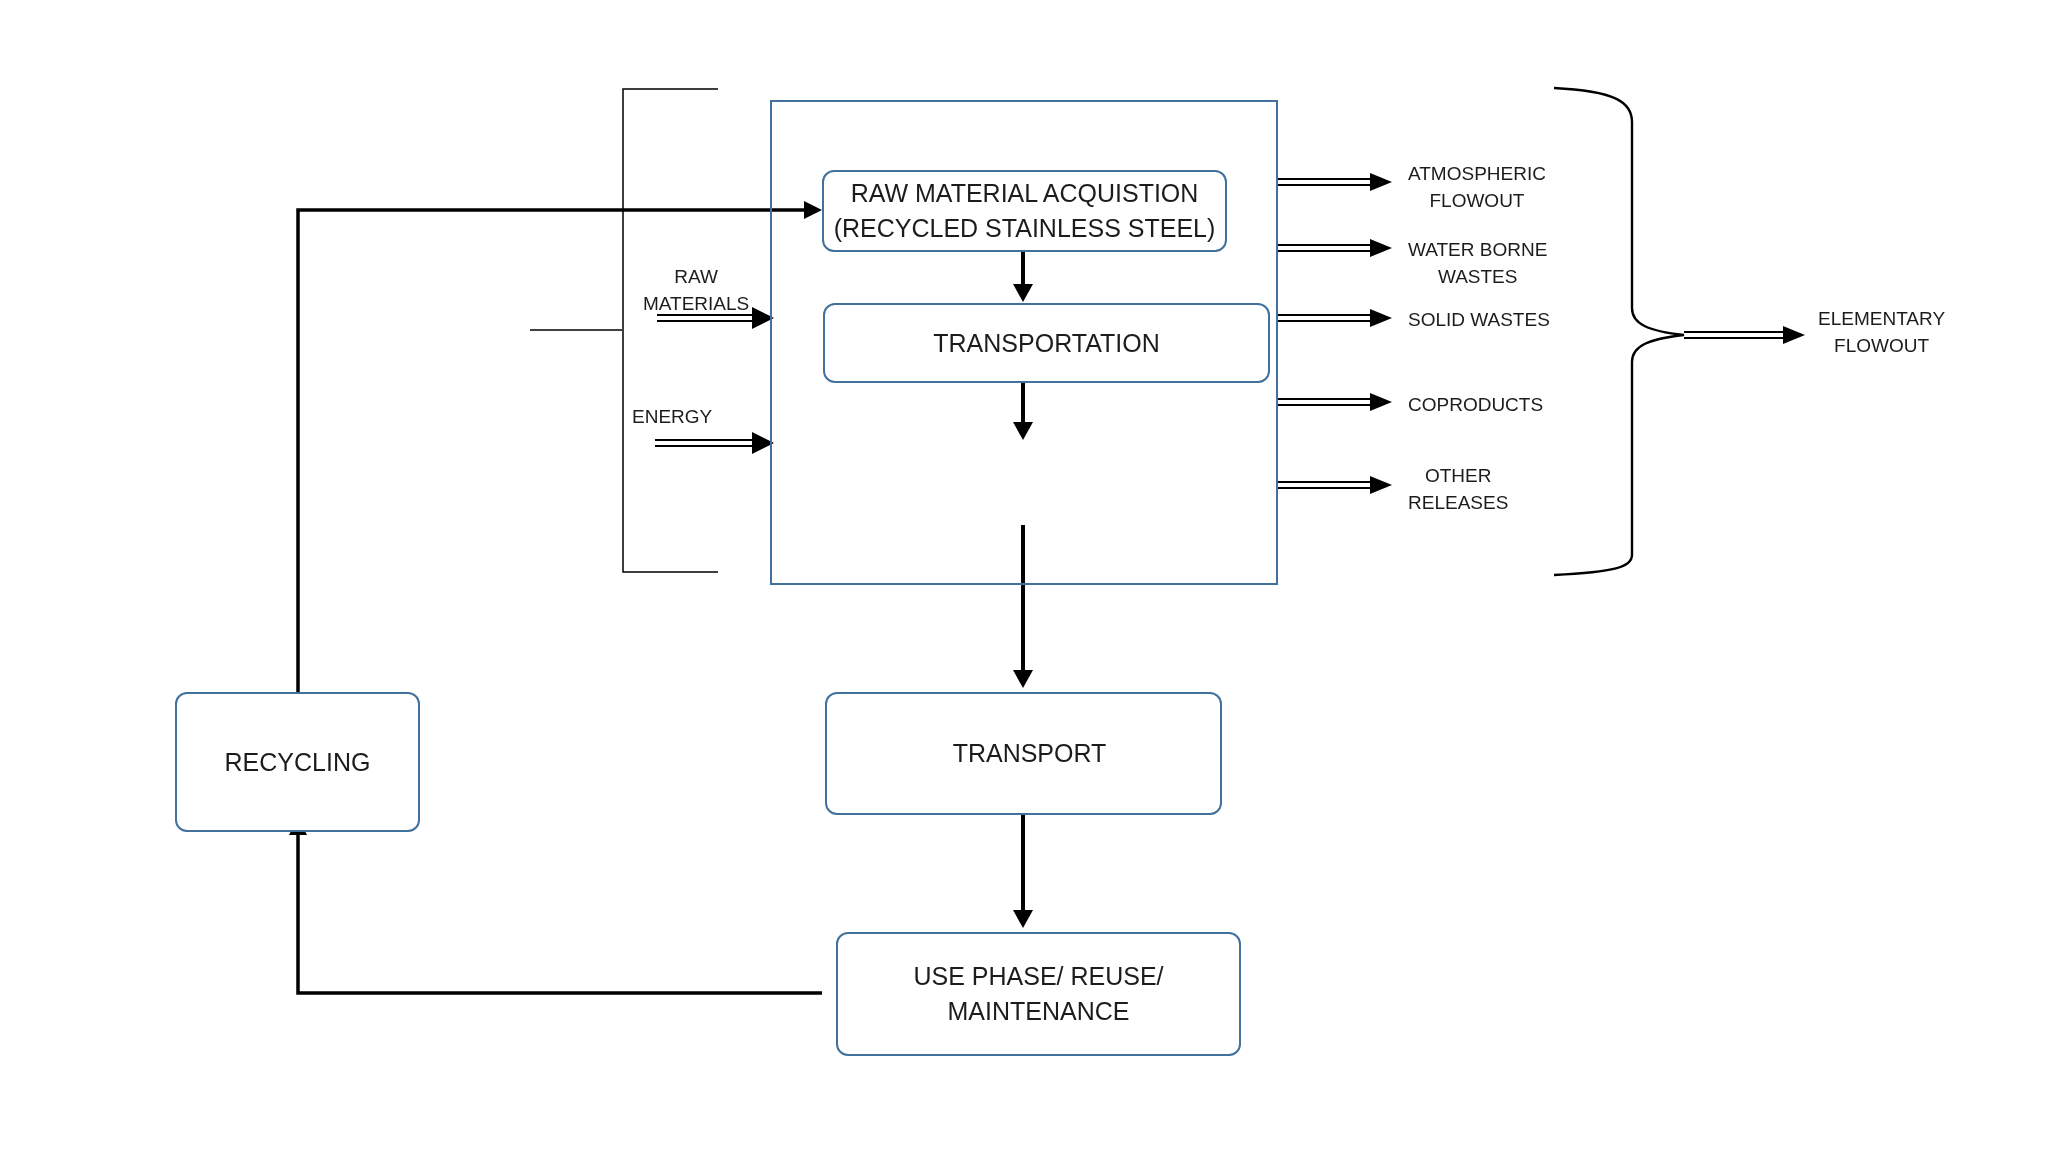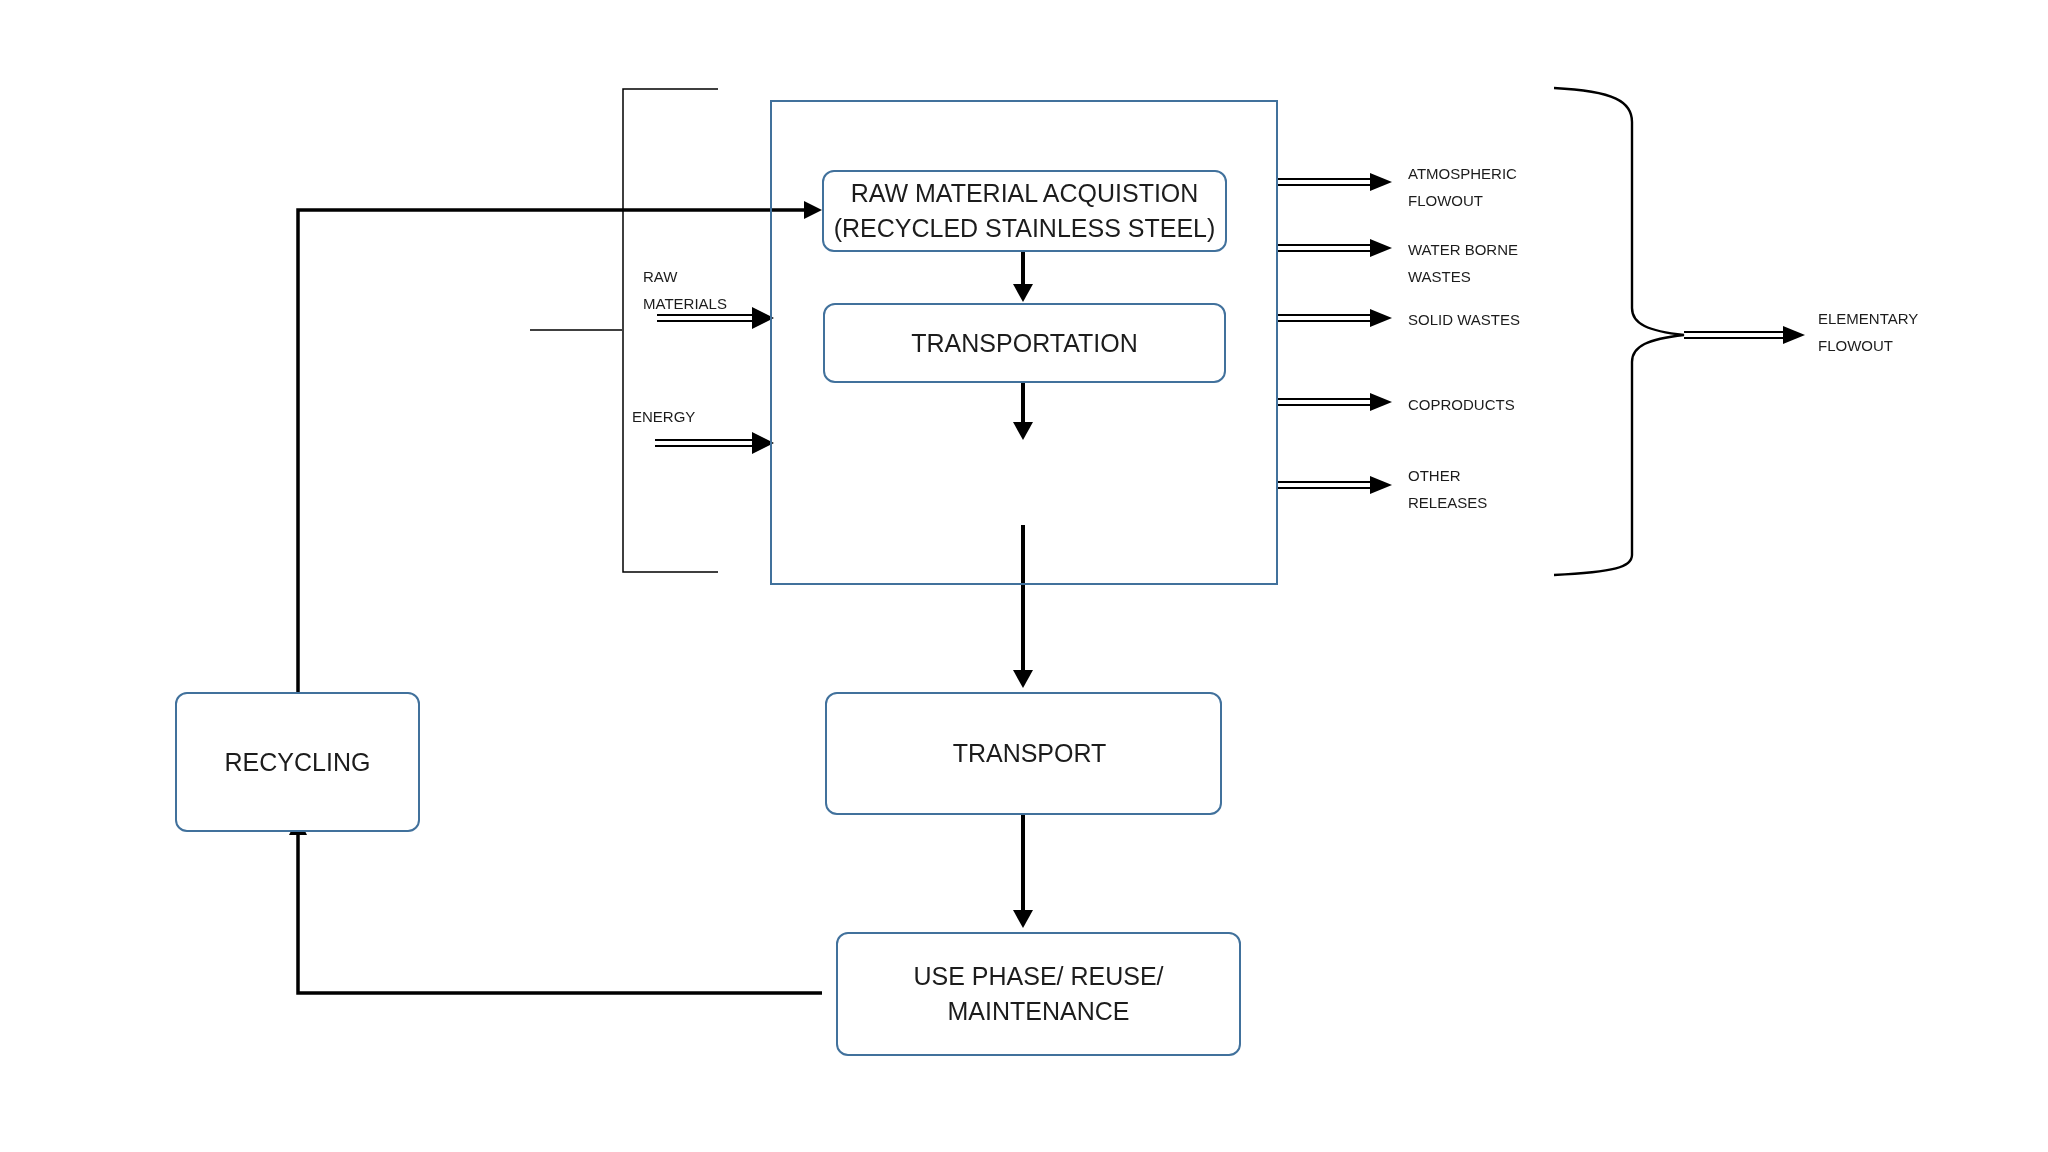--- a/index.html
+++ b/index.html
@@ -42,24 +42,24 @@
     font-size: 25px;
     line-height: 35px;
     color: var(--text-color, #1c1c1c);
     background: #ffffff;
     border-radius: 12px;
   }
   .process .line { display: block; white-space: nowrap; }
 
   .flowlabel {
     position: absolute;
-    font-size: 15px;
+    font-size: 19px;
     line-height: 27px;
     color: var(--text-color, #1c1c1c);
-    text-align: left;
+    text-align: center;
     white-space: nowrap;
   }
   .flowlabel .line { display: block; }
 </style>
 </head>
 <body>
 
 <div class="canvas">
 
   <svg class="lines">
@@ -136,21 +136,21 @@
     </g>
   </svg>
 
   <div class="box" style="left:770px; top:100px; width:508px; height:485px;"></div>
 
   <div class="box process" style="left:822px; top:170px; width:405px; height:82px;">
     <span class="line">RAW MATERIAL ACQUISTION</span>
     <span class="line">(RECYCLED STAINLESS STEEL)</span>
   </div>
 
-  <div class="box process" style="left:823px; top:303px; width:403px; height:80px;">
+  <div class="box process" style="left:823px; top:303px; width:447px; height:80px;">
     <span class="line">TRANSPORTATION</span>
   </div>
 
 
   <div class="box process" style="left:825px; top:692px; width:397px; height:123px;padding-left:12px;">
     <span class="line">TRANSPORT</span>
   </div>
 
   <div class="box process" style="left:836px; top:932px; width:405px; height:124px;">
     <span class="line">USE PHASE/ REUSE/</span>

